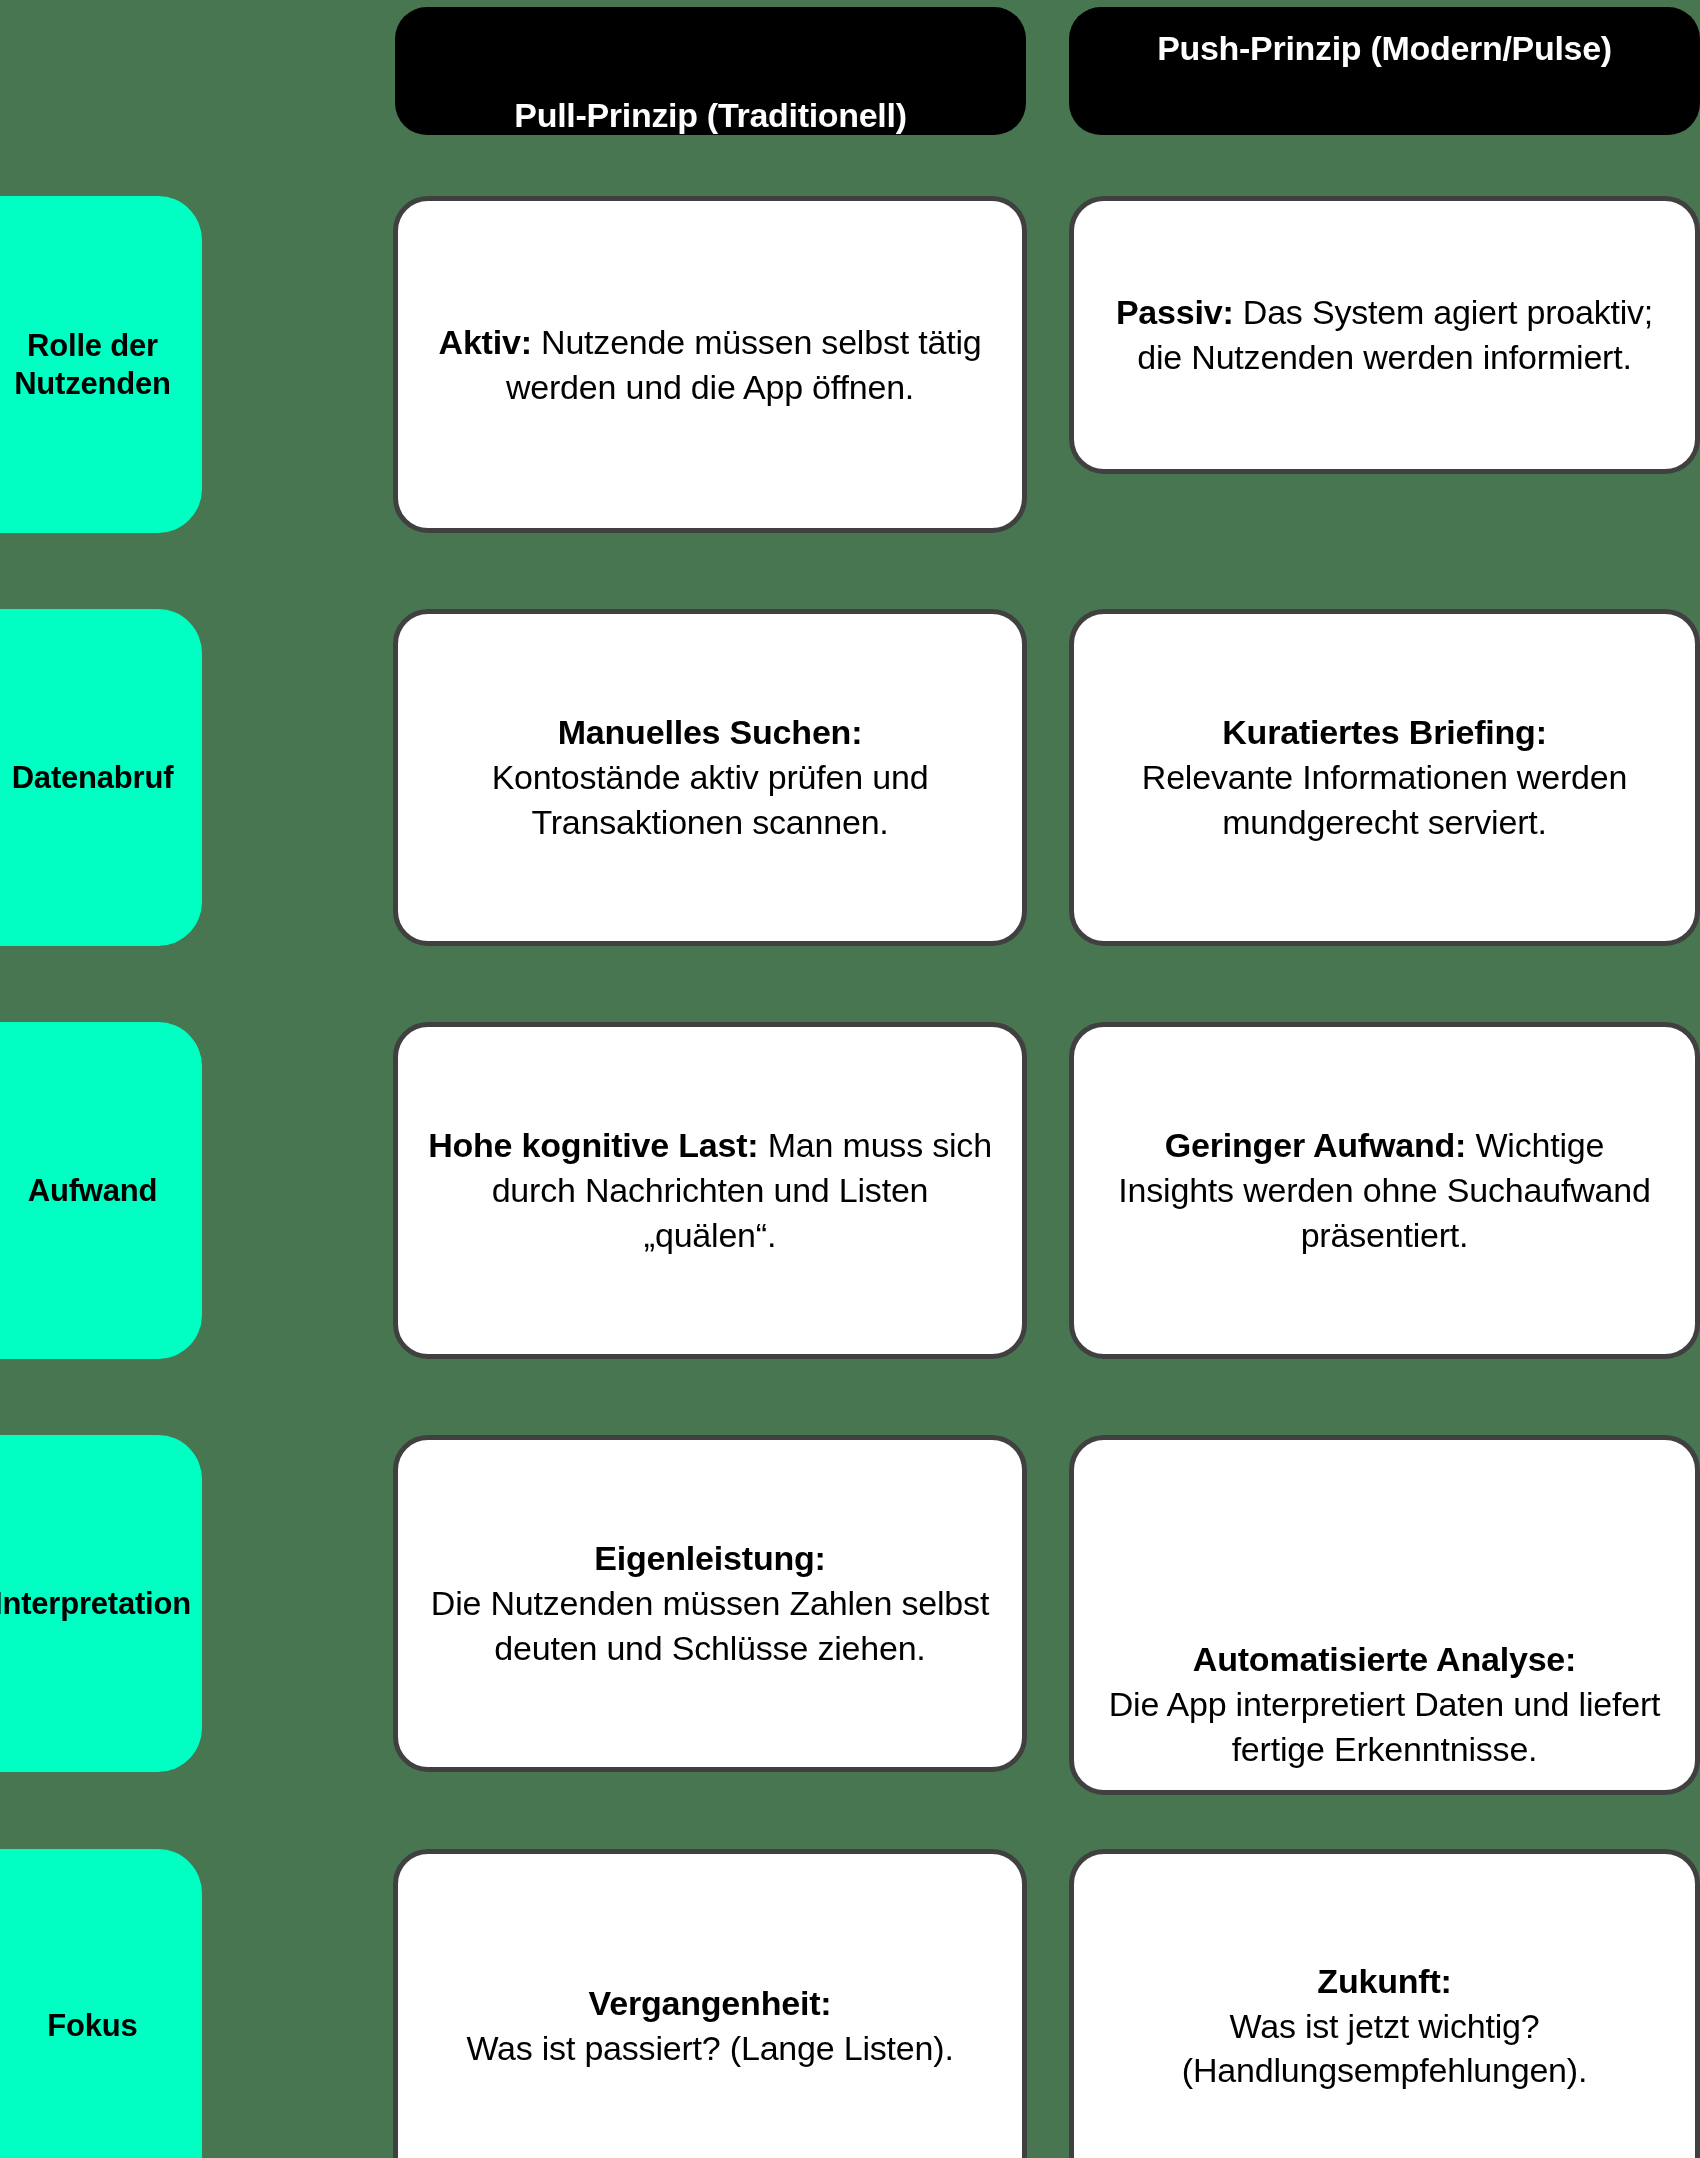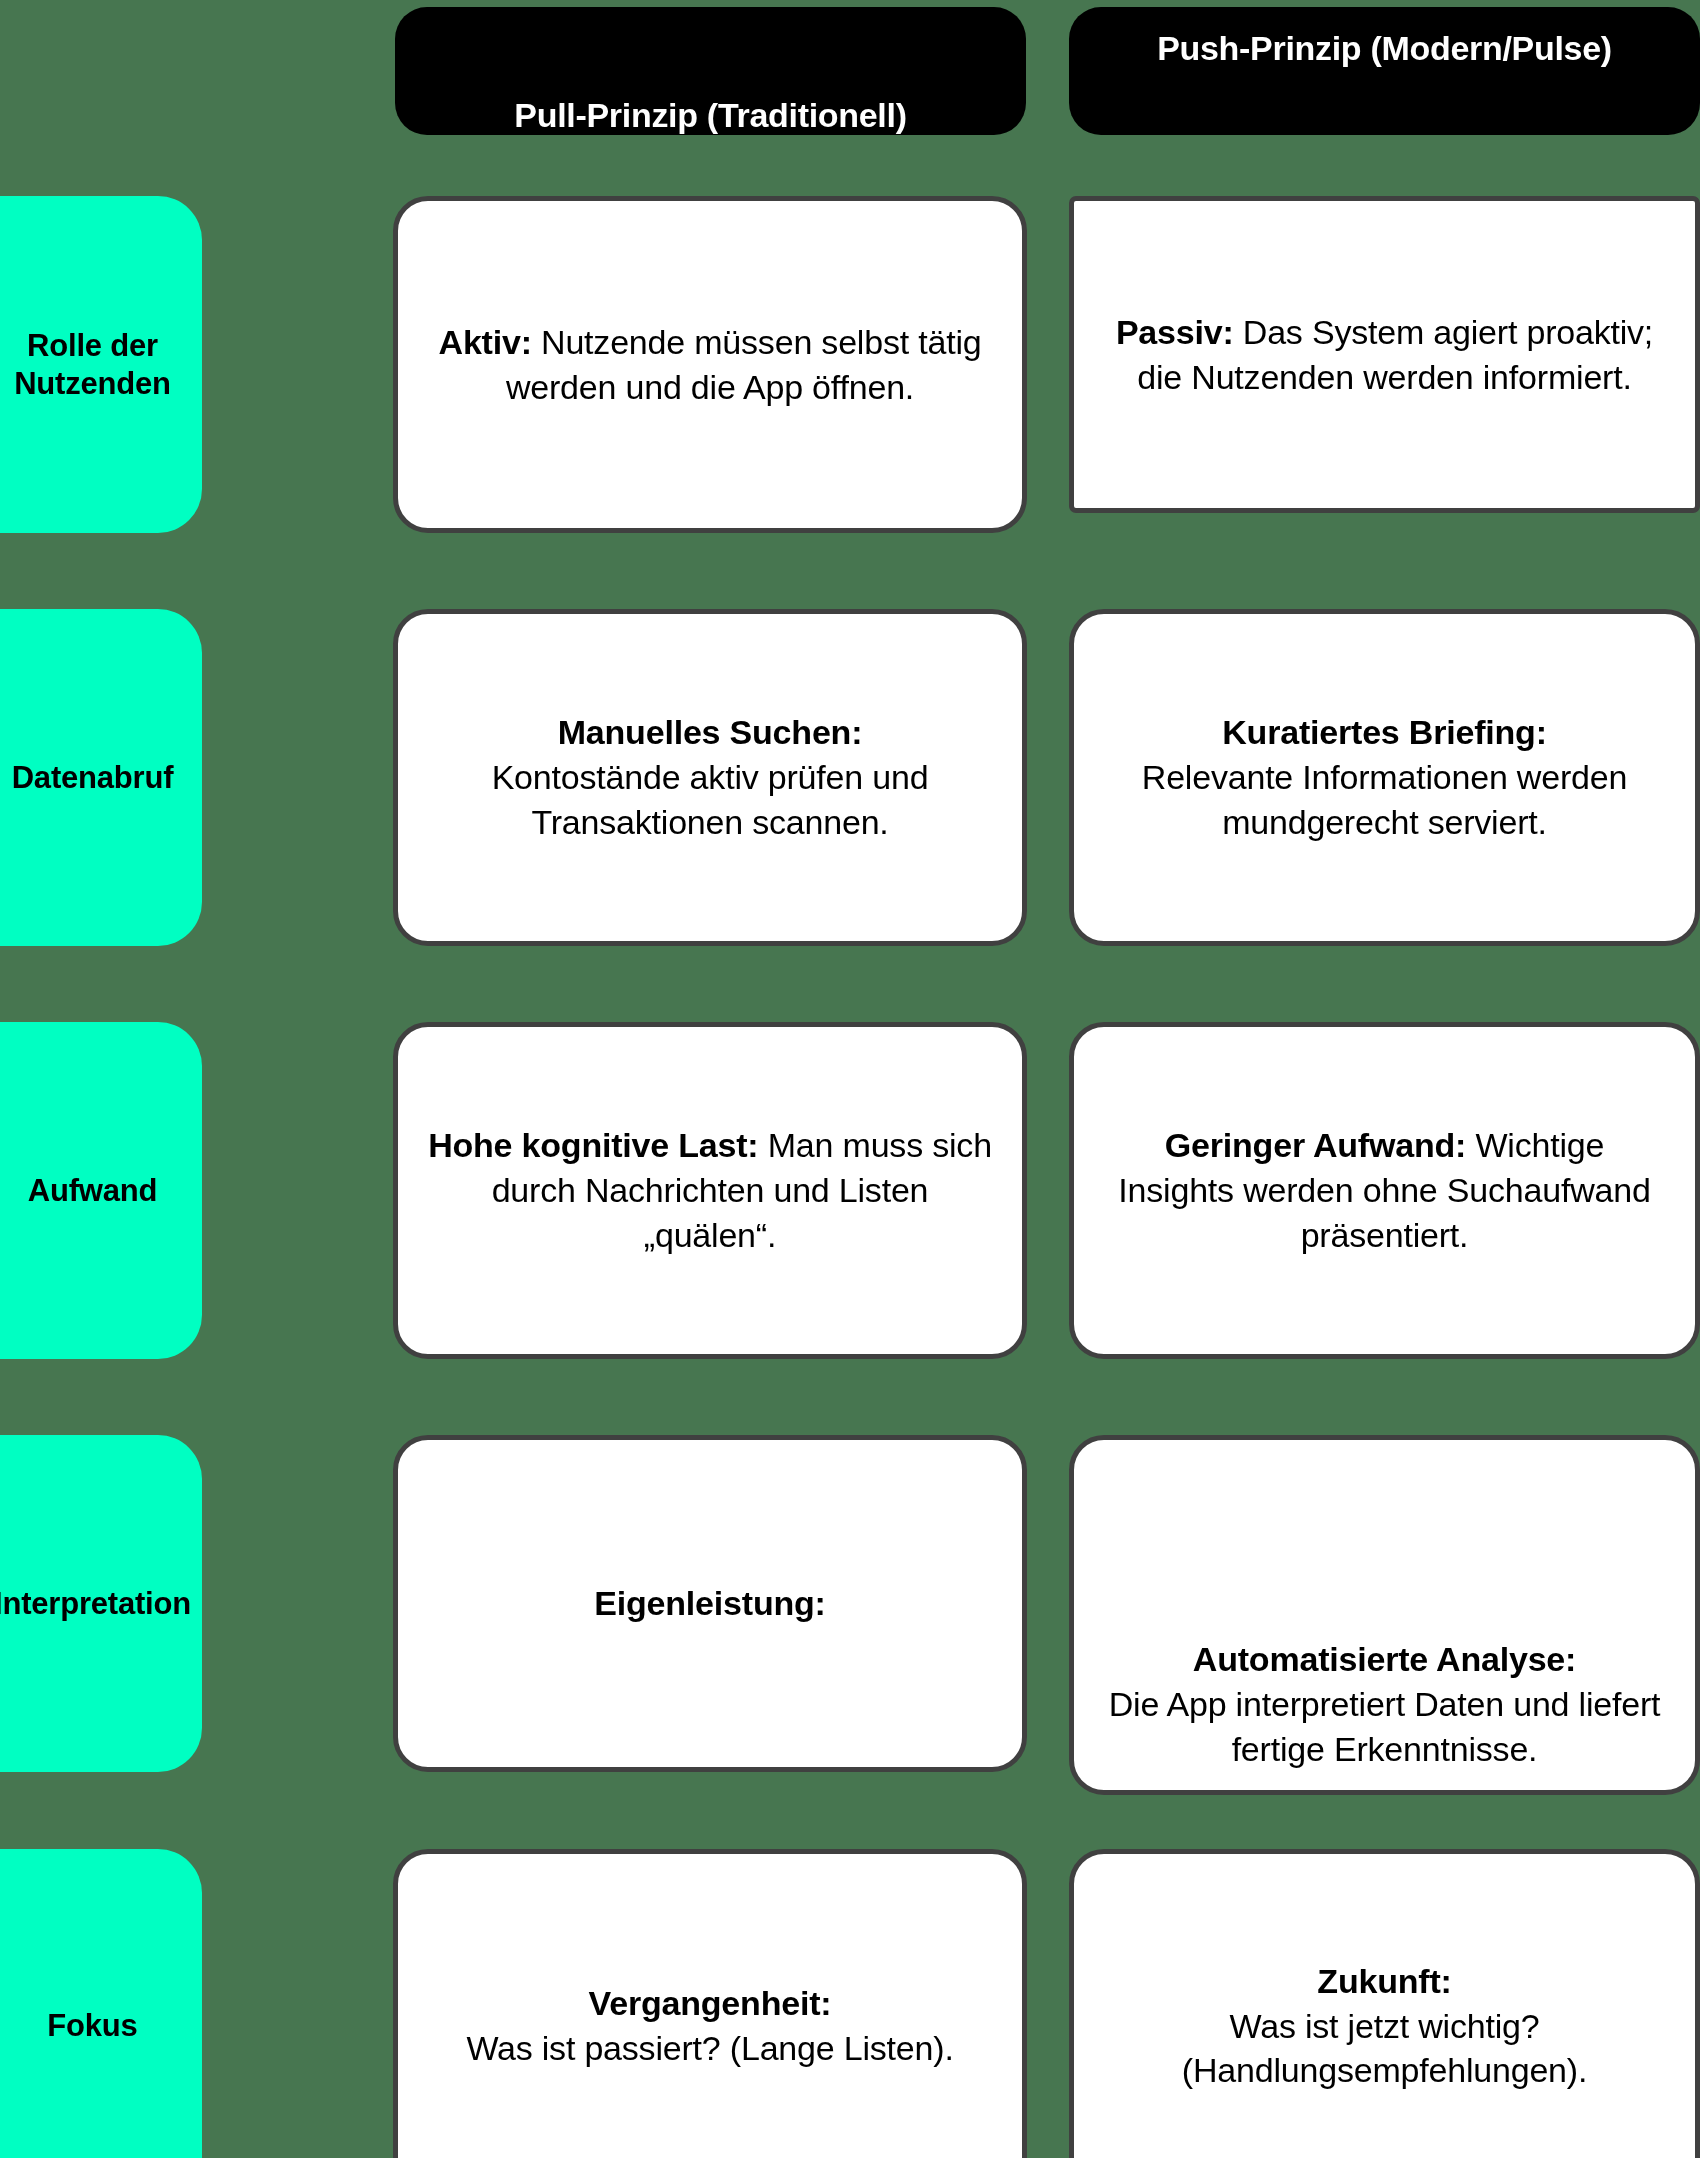--- a/index.html
+++ b/index.html
@@ -129,21 +129,21 @@
   </div>
 
   <div id="rows-host">
       <div class="row" style="top: 196px; height: 337px; padding-left: 28px;">
         <div class="row-label" style="height: 337px;">
           <span class="row-label-text">Rolle der<br>Nutzenden</span>
         </div>
         <div class="cell col-a" style="height: 337px;">
           <div class="cell-text"><span class="lead">Aktiv:</span><span> Nutzende müssen selbst tätig werden und die App öffnen.</span></div>
         </div>
-        <div class="cell col-b" style="height: 317px; border-radius: 7px;">
+        <div class="cell col-b" style="height: 278px;">
           <div class="cell-text"><span class="lead">Passiv:</span><span> Das System agiert proaktiv; die Nutzenden werden informiert.</span></div>
         </div>
       </div>
       <div class="row" style="top: 609px; height: 337px;">
         <div class="row-label" style="height: 337px;">
           <span class="row-label-text">Datenabruf</span>
         </div>
         <div class="cell col-a" style="height: 337px;">
           <div class="cell-text"><span class="lead block">Manuelles Suchen:</span><span>Kontostände aktiv prüfen und Transaktionen scannen.</span></div>
         </div>
@@ -160,21 +160,21 @@
         </div>
         <div class="cell col-b" style="height: 337px;">
           <div class="cell-text"><span class="lead">Geringer Aufwand:</span><span> Wichtige Insights werden ohne Suchaufwand präsentiert.</span></div>
         </div>
       </div>
       <div class="row" style="top: 1435px; height: 337px;">
         <div class="row-label" style="height: 337px;">
           <span class="row-label-text">Interpretation</span>
         </div>
         <div class="cell col-a" style="height: 337px;">
-          <div class="cell-text"><span class="lead block">Eigenleistung:</span></div>
+          <div class="cell-text"><span class="lead block">Eigenleistung:</span><span>Die Nutzenden müssen Zahlen selbst deuten und Schlüsse ziehen.</span></div>
         </div>
         <div class="cell col-b" style="height: 360px; align-items: flex-end;">
           <div class="cell-text"><span class="lead block">Automatisierte Analyse:</span><span>Die App interpretiert Daten und liefert fertige Erkenntnisse.</span></div>
         </div>
       </div>
       <div class="row" style="top: 1849px; height: 354px;">
         <div class="row-label" style="height: 354px;">
           <span class="row-label-text">Fokus</span>
         </div>
         <div class="cell col-a" style="height: 354px;">

